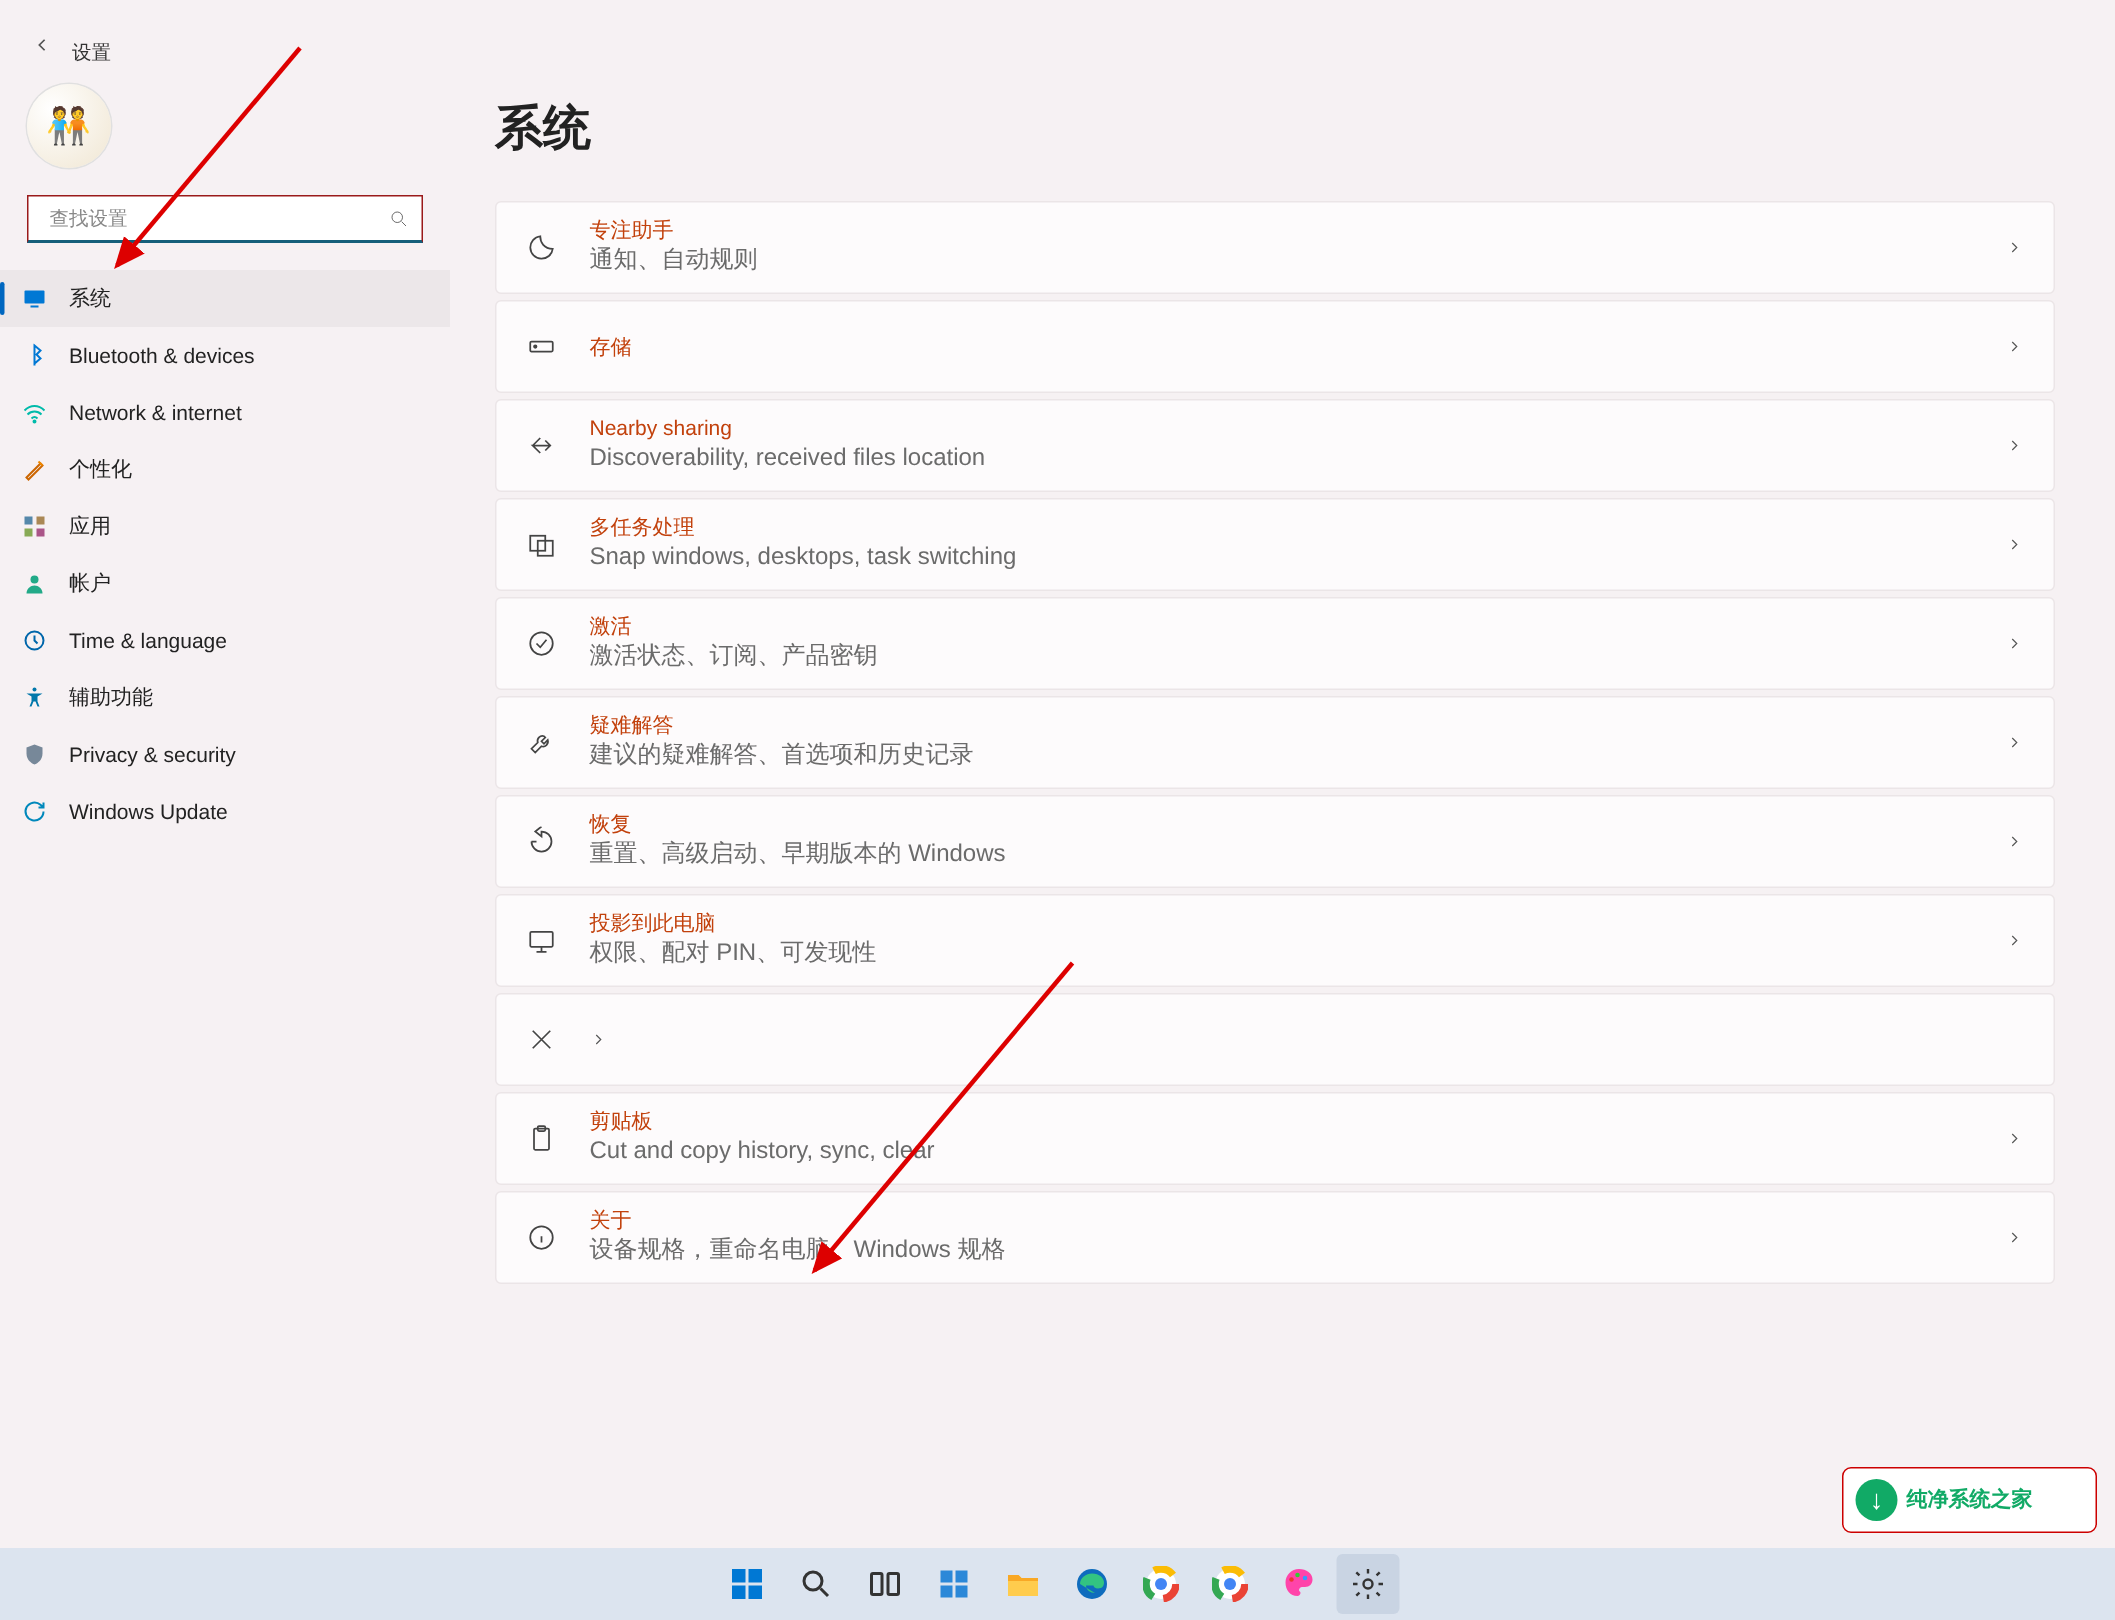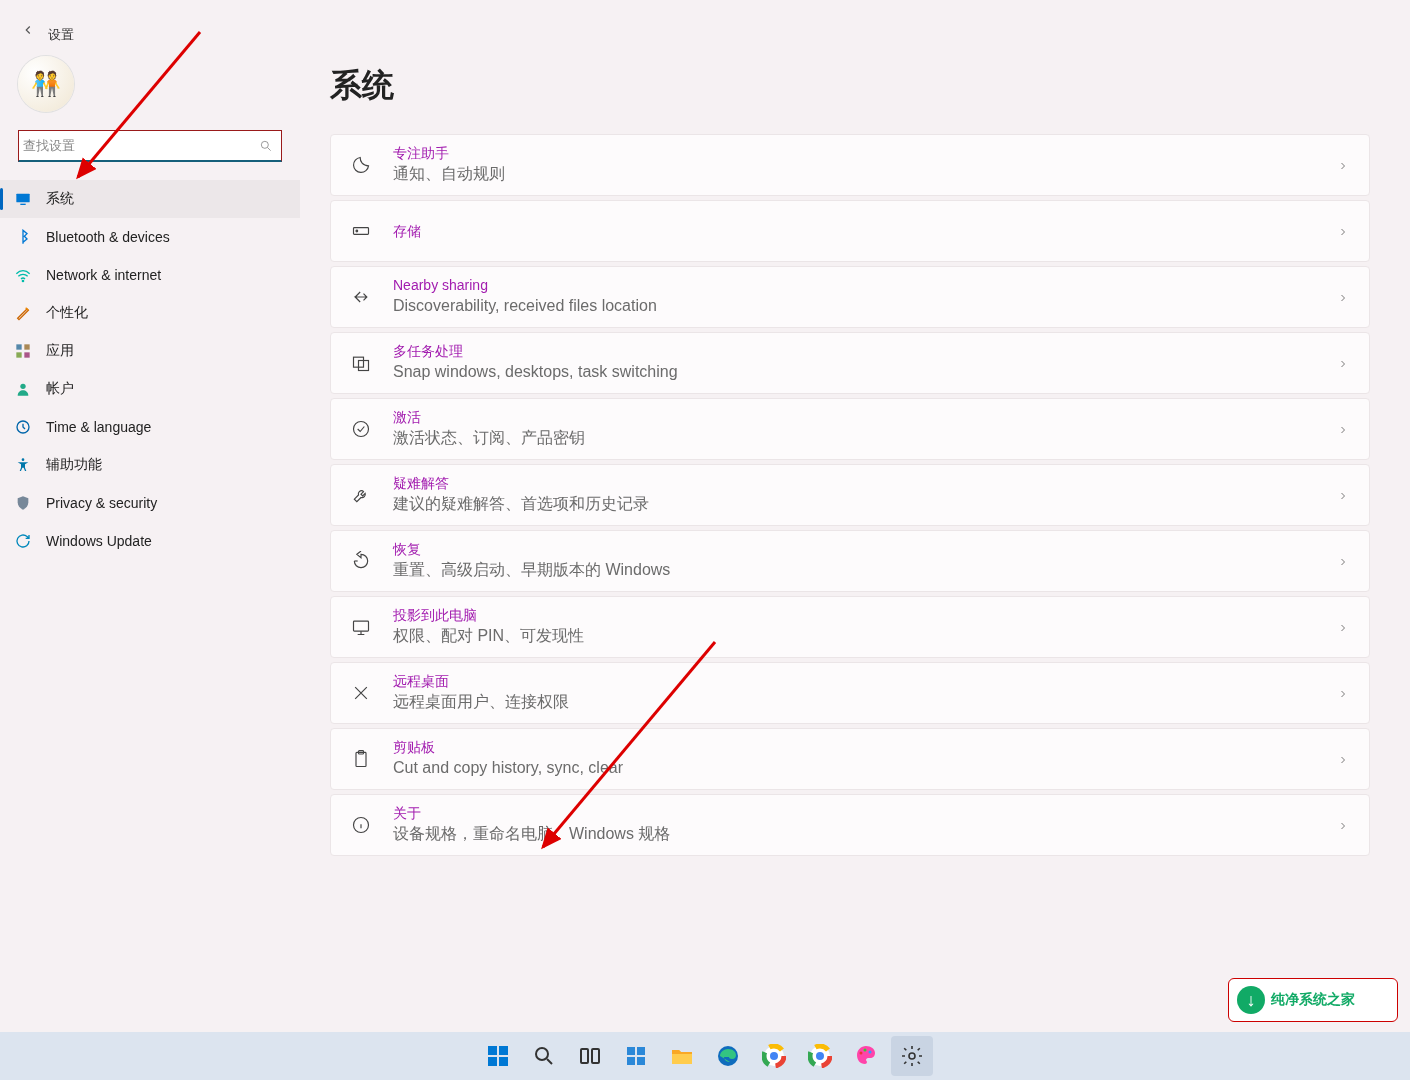--- a/index.html
+++ b/index.html
@@ -13,42 +13,42 @@
 .back-btn { width: 28px; height: 28px; display: flex; align-items: center; justify-content: center; border-radius: 4px; cursor: pointer; }
 .back-btn svg { width: 14px; height: 14px; stroke: #555; }
 .header-title { font-size: 13px; color: #333; margin-left: 6px; }
 
 
 .sidebar { position: absolute; left: 0; top: 44px; width: 300px; padding: 6px 0 0 0; }
 .avatar-wrap { padding: 6px 0 18px 18px; }
 .avatar { width: 56px; height: 56px; border-radius: 50%; background: radial-gradient(circle at 30% 30%, #fff, #f0e6d2); display: flex; align-items: center; justify-content: center; font-size: 24px; box-shadow: 0 0 0 1px #e0e0e0; }
 
 .search-wrap { margin: 0 18px 18px 18px; position: relative; }
-.search-input { width: 100%; height: 32px; border: 1px solid #9a1a1a; border-bottom: 2px solid #155f7a; background: #fff; padding: 0 30px 0 4px; font-size: 13px; outline: none; color: #333; }
+.search-input { width: 100%; height: 32px; border: 1px solid #9a1a1a; border-bottom: 2px solid #155f7a; background: #fff; padding: 0 30px 0 14px; font-size: 13px; outline: none; color: #333; }
 .search-input::placeholder { color: #888; }
 .search-icon-btn { position: absolute; right: 6px; top: 6px; width: 20px; height: 20px; display: flex; align-items: center; justify-content: center; }
 .search-icon-btn svg { width: 14px; height: 14px; stroke: #555; fill: none; }
 
 .nav { list-style: none; }
 .nav-item { display: flex; align-items: center; height: 38px; padding: 0 16px 0 14px; cursor: pointer; position: relative; font-size: 14px; color: #222; }
 .nav-item.active { background: #ece7e9; }
 .nav-item.active::before { content: ""; position: absolute; left: 0; top: 8px; bottom: 8px; width: 3px; background: #0067c0; border-radius: 2px; }
 .nav-icon { width: 18px; height: 18px; margin-right: 14px; display: flex; align-items: center; justify-content: center; }
 .nav-icon svg { width: 16px; height: 16px; }
 
 
 .main { position: absolute; left: 300px; right: 16px; top: 44px; bottom: 52px; padding: 20px 24px 20px 30px; overflow-y: auto; }
 .page-title { font-size: 32px; font-weight: 600; color: #222; margin-bottom: 26px; }
 
 .cards { display: flex; flex-direction: column; gap: 4px; }
 .card { background: #fdfbfc; border: 1px solid #ebe5e7; border-radius: 4px; display: flex; align-items: center; height: 62px; padding: 0 18px; cursor: pointer; }
 .card-icon { width: 24px; height: 24px; margin-right: 20px; display: flex; align-items: center; justify-content: center; flex-shrink: 0; }
 .card-icon svg { width: 20px; height: 20px; stroke: #444; fill: none; stroke-width: 1.4; }
 .card-text { flex: 1; }
-.card-title { font-size: 14px; color: #a21caf; line-height: 1.3; }
+.card-title { font-size: 14px; color: #c2410c; line-height: 1.3; }
 .card-sub { font-size: 16px; color: #6b6b6b; line-height: 1.4; margin-top: 1px; }
 .chevron { width: 14px; height: 14px; }
 .chevron svg { width: 12px; height: 12px; stroke: #555; fill: none; stroke-width: 1.6; }
 
 
 .taskbar { position: absolute; left: 0; right: 0; bottom: 0; height: 48px; background: #dce4ef; display: flex; align-items: center; justify-content: center; }
 .tb-center { display: flex; gap: 4px; }
 .tb-item { width: 42px; height: 40px; display: flex; align-items: center; justify-content: center; border-radius: 4px; cursor: pointer; position: relative; }
 .tb-item.active { background: #c9d4e3; }
 .tb-item svg, .tb-ico { width: 24px; height: 24px; }
@@ -297,24 +297,20 @@
           </div>
           <div class="chevron"><svg viewBox="0 0 24 24">
               <path d="M9 6l6 6-6 6"></path>
             </svg></div>
         </div>
         <div class="card">
           <div class="card-icon">
             <svg viewBox="0 0 24 24">
               <path d="M5 5l14 14M5 19L19 5"></path>
             </svg>
-          </div>
-          <div class="card-text">
-            <div class="card-title">远程桌面</div>
-            <div class="card-sub">远程桌面用户、连接权限</div>
           </div>
           <div class="chevron"><svg viewBox="0 0 24 24">
               <path d="M9 6l6 6-6 6"></path>
             </svg></div>
         </div>
         <div class="card">
           <div class="card-icon">
             <svg viewBox="0 0 24 24">
               <rect x="6" y="4" width="12" height="17" rx="1"></rect>
               <rect x="9" y="2" width="6" height="4" rx="1"></rect>

